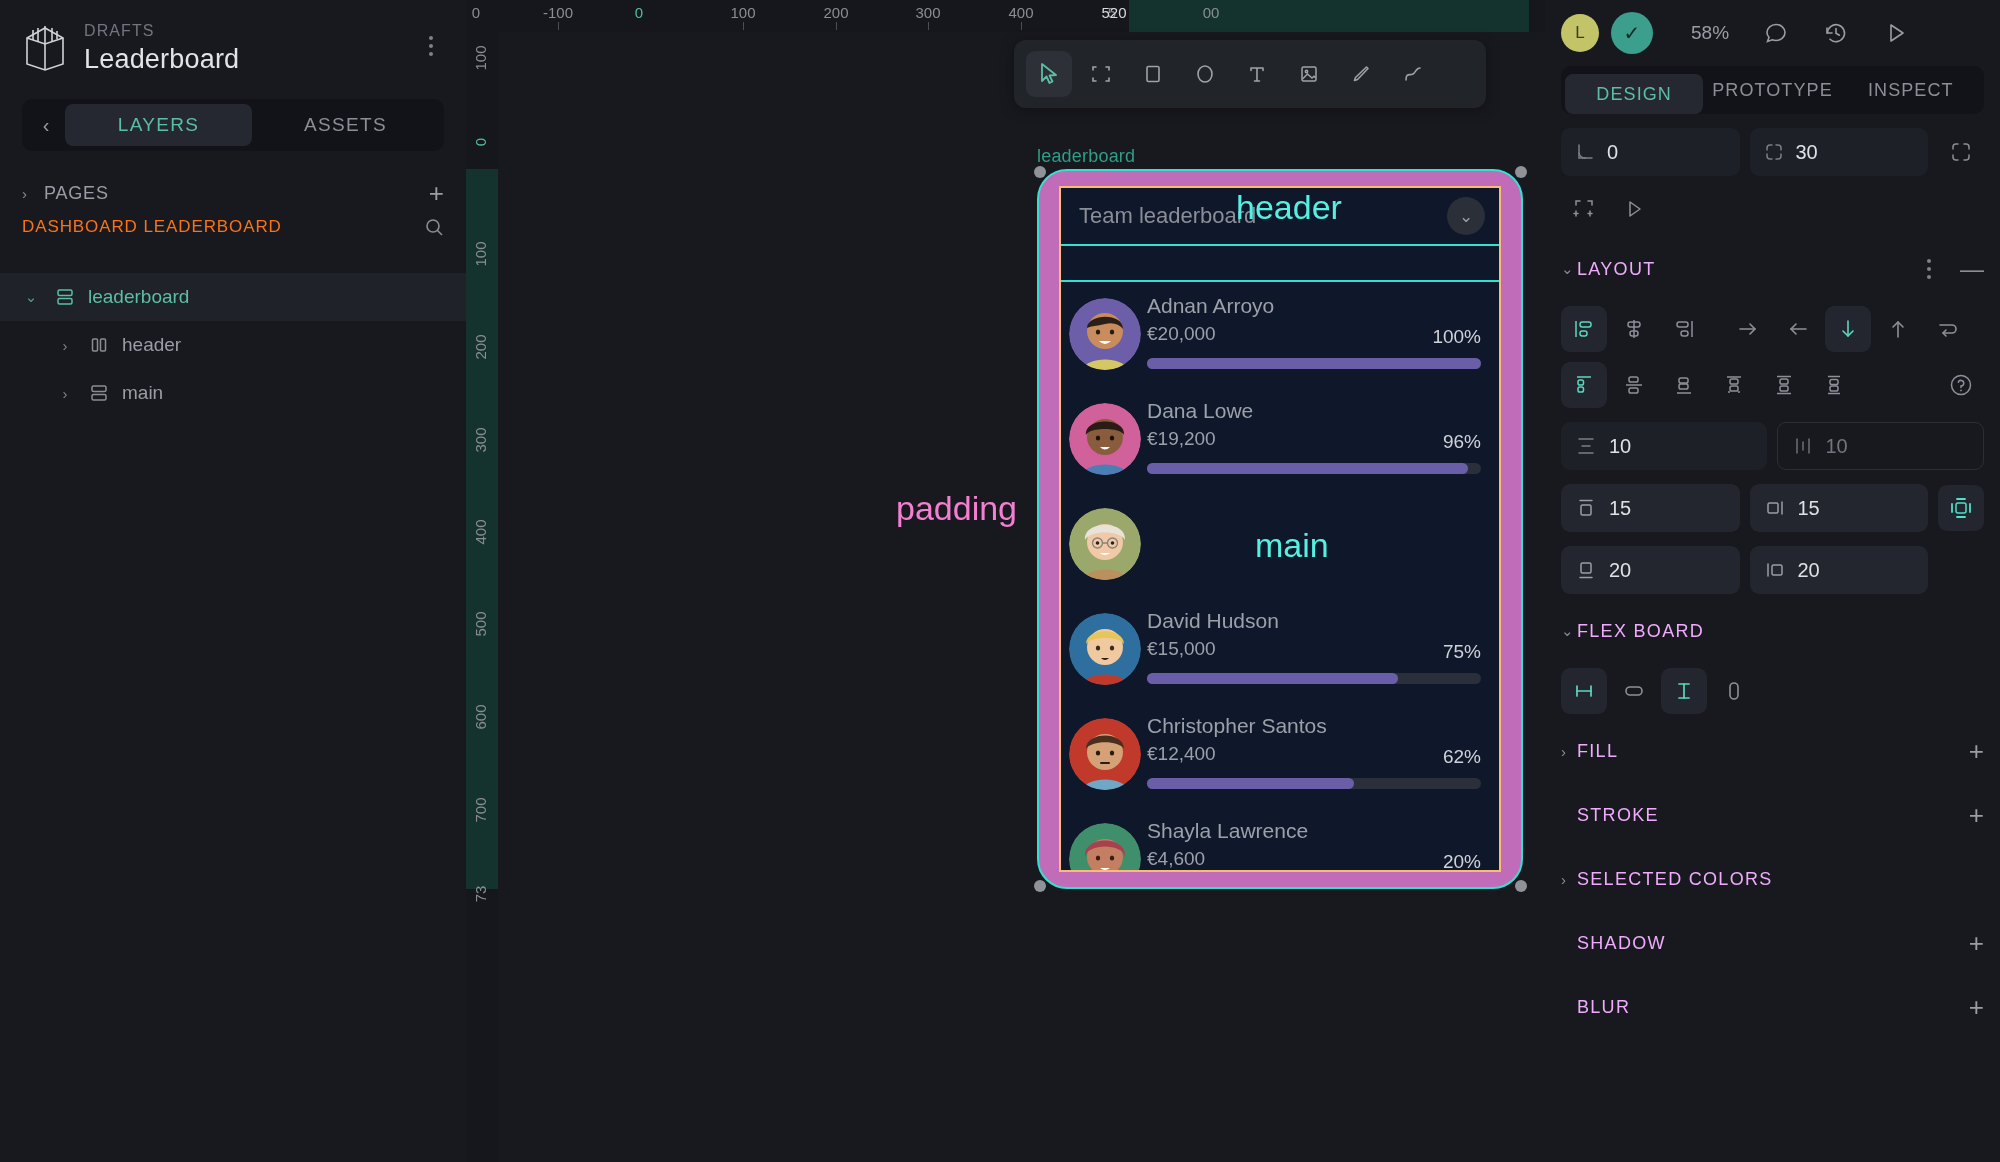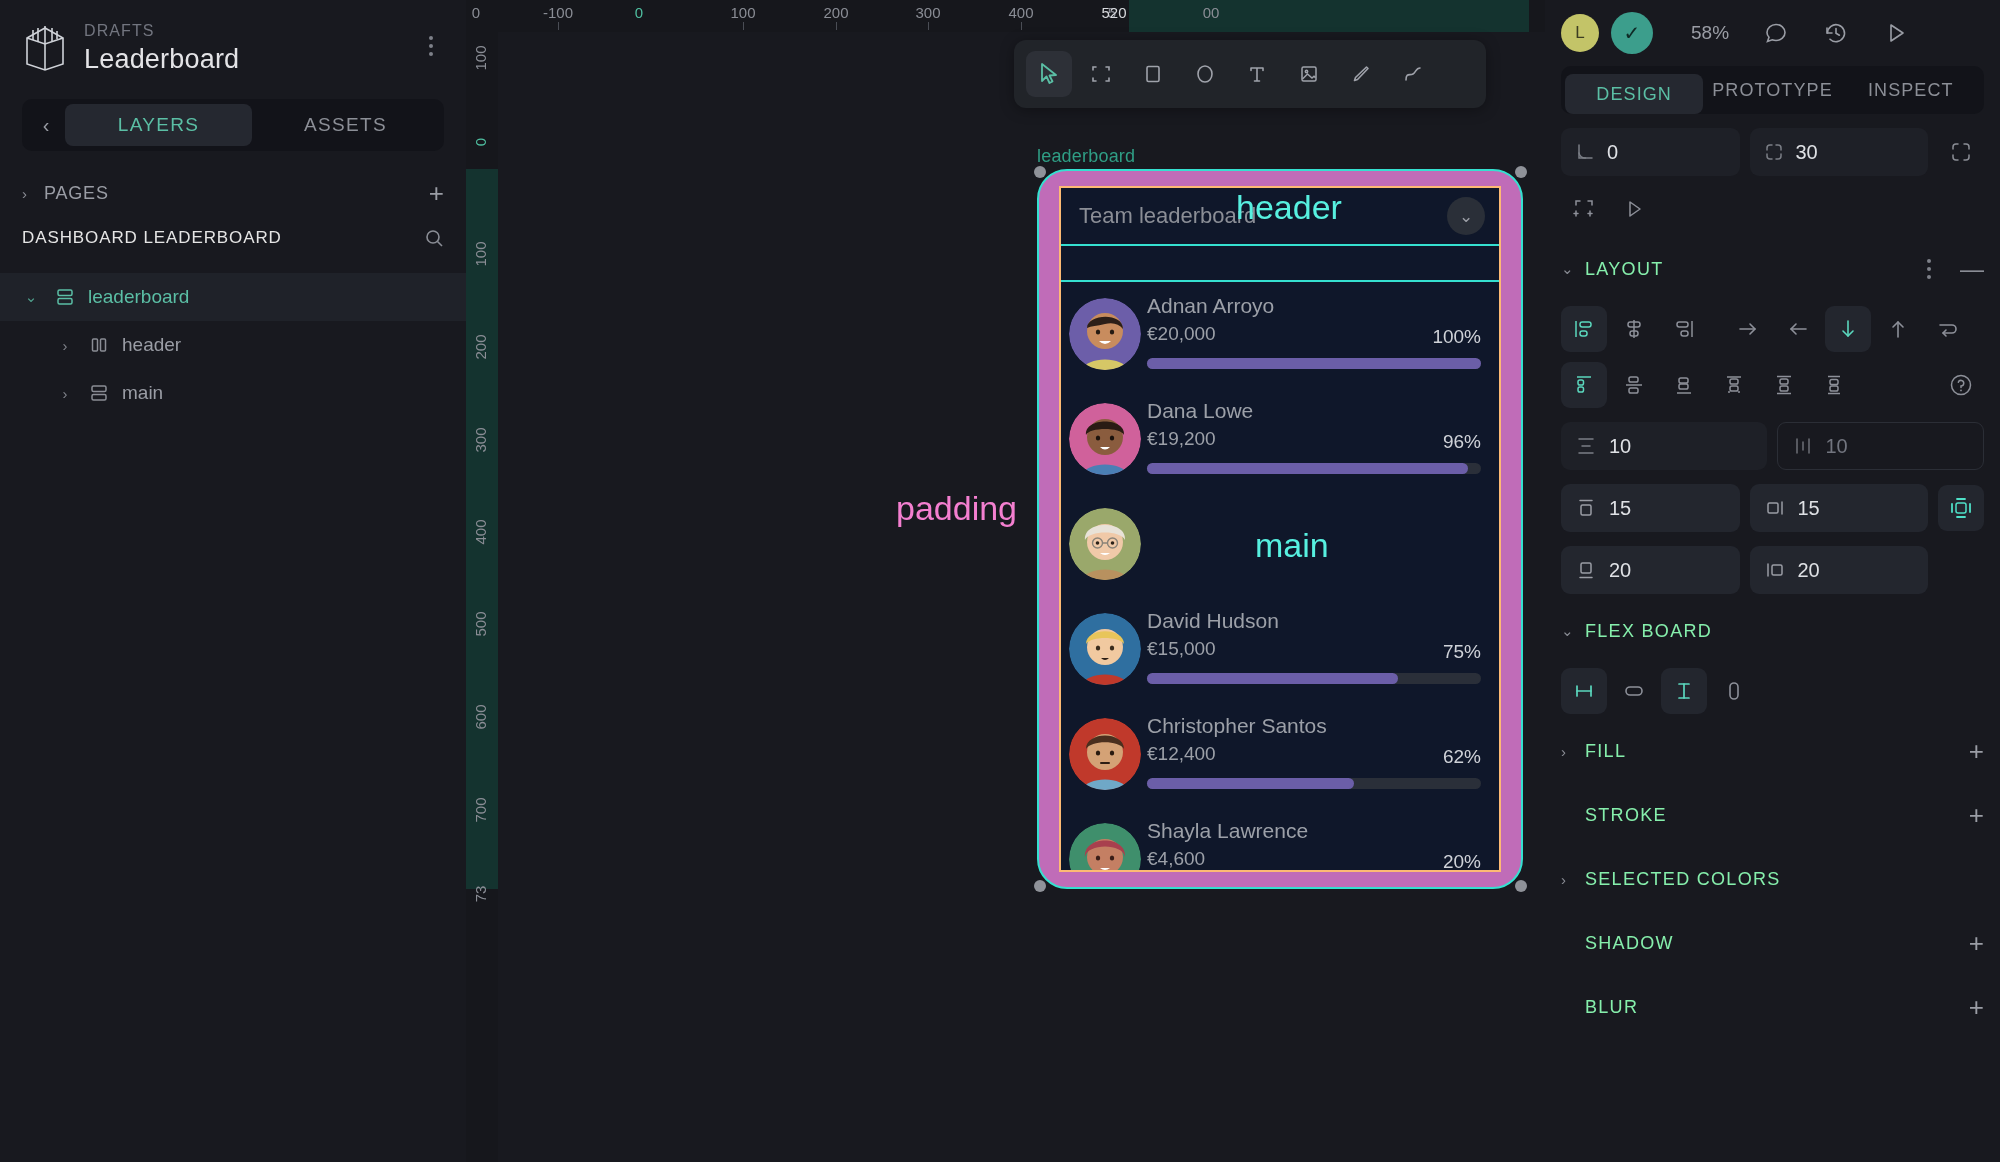--- a/index.html
+++ b/index.html
@@ -46,22 +46,22 @@
   .tab.active { background: #252830; color: #5bbfa5; }
 
   .pages-row {
     display: flex; align-items: center; padding: 0 22px; height: 48px; margin-top: 18px;
   }
   .chev { color: #8a8d95; font-size: 15px; width: 16px; display:inline-block;}
   .pages-label { font-size: 18px; letter-spacing: .8px; color: #9a9da5; margin-left: 6px; }
   .plus-btn { margin-left: auto; font-size: 26px; color: #9a9da5; cursor: pointer; line-height:1;}
 
   .page-item {
-    display:flex; align-items:center; padding: 0 22px; height: 42px;
-    font-size: 17px; color: #e5e5e5; letter-spacing: .9px;
+    display:flex; padding: 0 22px; height: 42px;
+    font-size: 17px; color: #f97316; letter-spacing: .9px;
   }
   .page-item .search-ic { margin-left:auto; cursor:pointer; }
 
   .layer-list { margin-top: 14px; }
   .layer-row {
     display: flex; align-items: center; height: 48px; padding-left: 14px;
     font-size: 19px; color: #9a9da5; cursor: pointer;
   }
   .layer-row.selected { background: #1f2229; color: #5bbfa5; }
   .layer-row .twist { width: 34px; text-align: center; font-size: 15px; opacity: .8; }
@@ -212,21 +212,21 @@
     justify-content: center; color: #8d9099; cursor: pointer;
   }
   .ibtn.active { background: #23262e; color: #5bd8be; }
   .grp { display: flex; gap: 4px; }
   .spacer-grow { flex: 1; }
 
   .section-head {
     display: flex; align-items: center; padding: 0 16px; height: 54px; margin-top: 10px;
   }
   .section-head .st {
-    font-size: 18px; letter-spacing: 1.3px; color: #86efac; margin-left: 8px;
+    font-size: 18px; letter-spacing: 1.3px; color: #f0abfc; 
   }
   .section-head .right-ic { margin-left: auto; display: flex; gap: 18px; align-items: center; color:#8a8d95;}
 
   svg { display: block; }
 </style>
 </head>
 <body>
 
 <div class="app">
 

